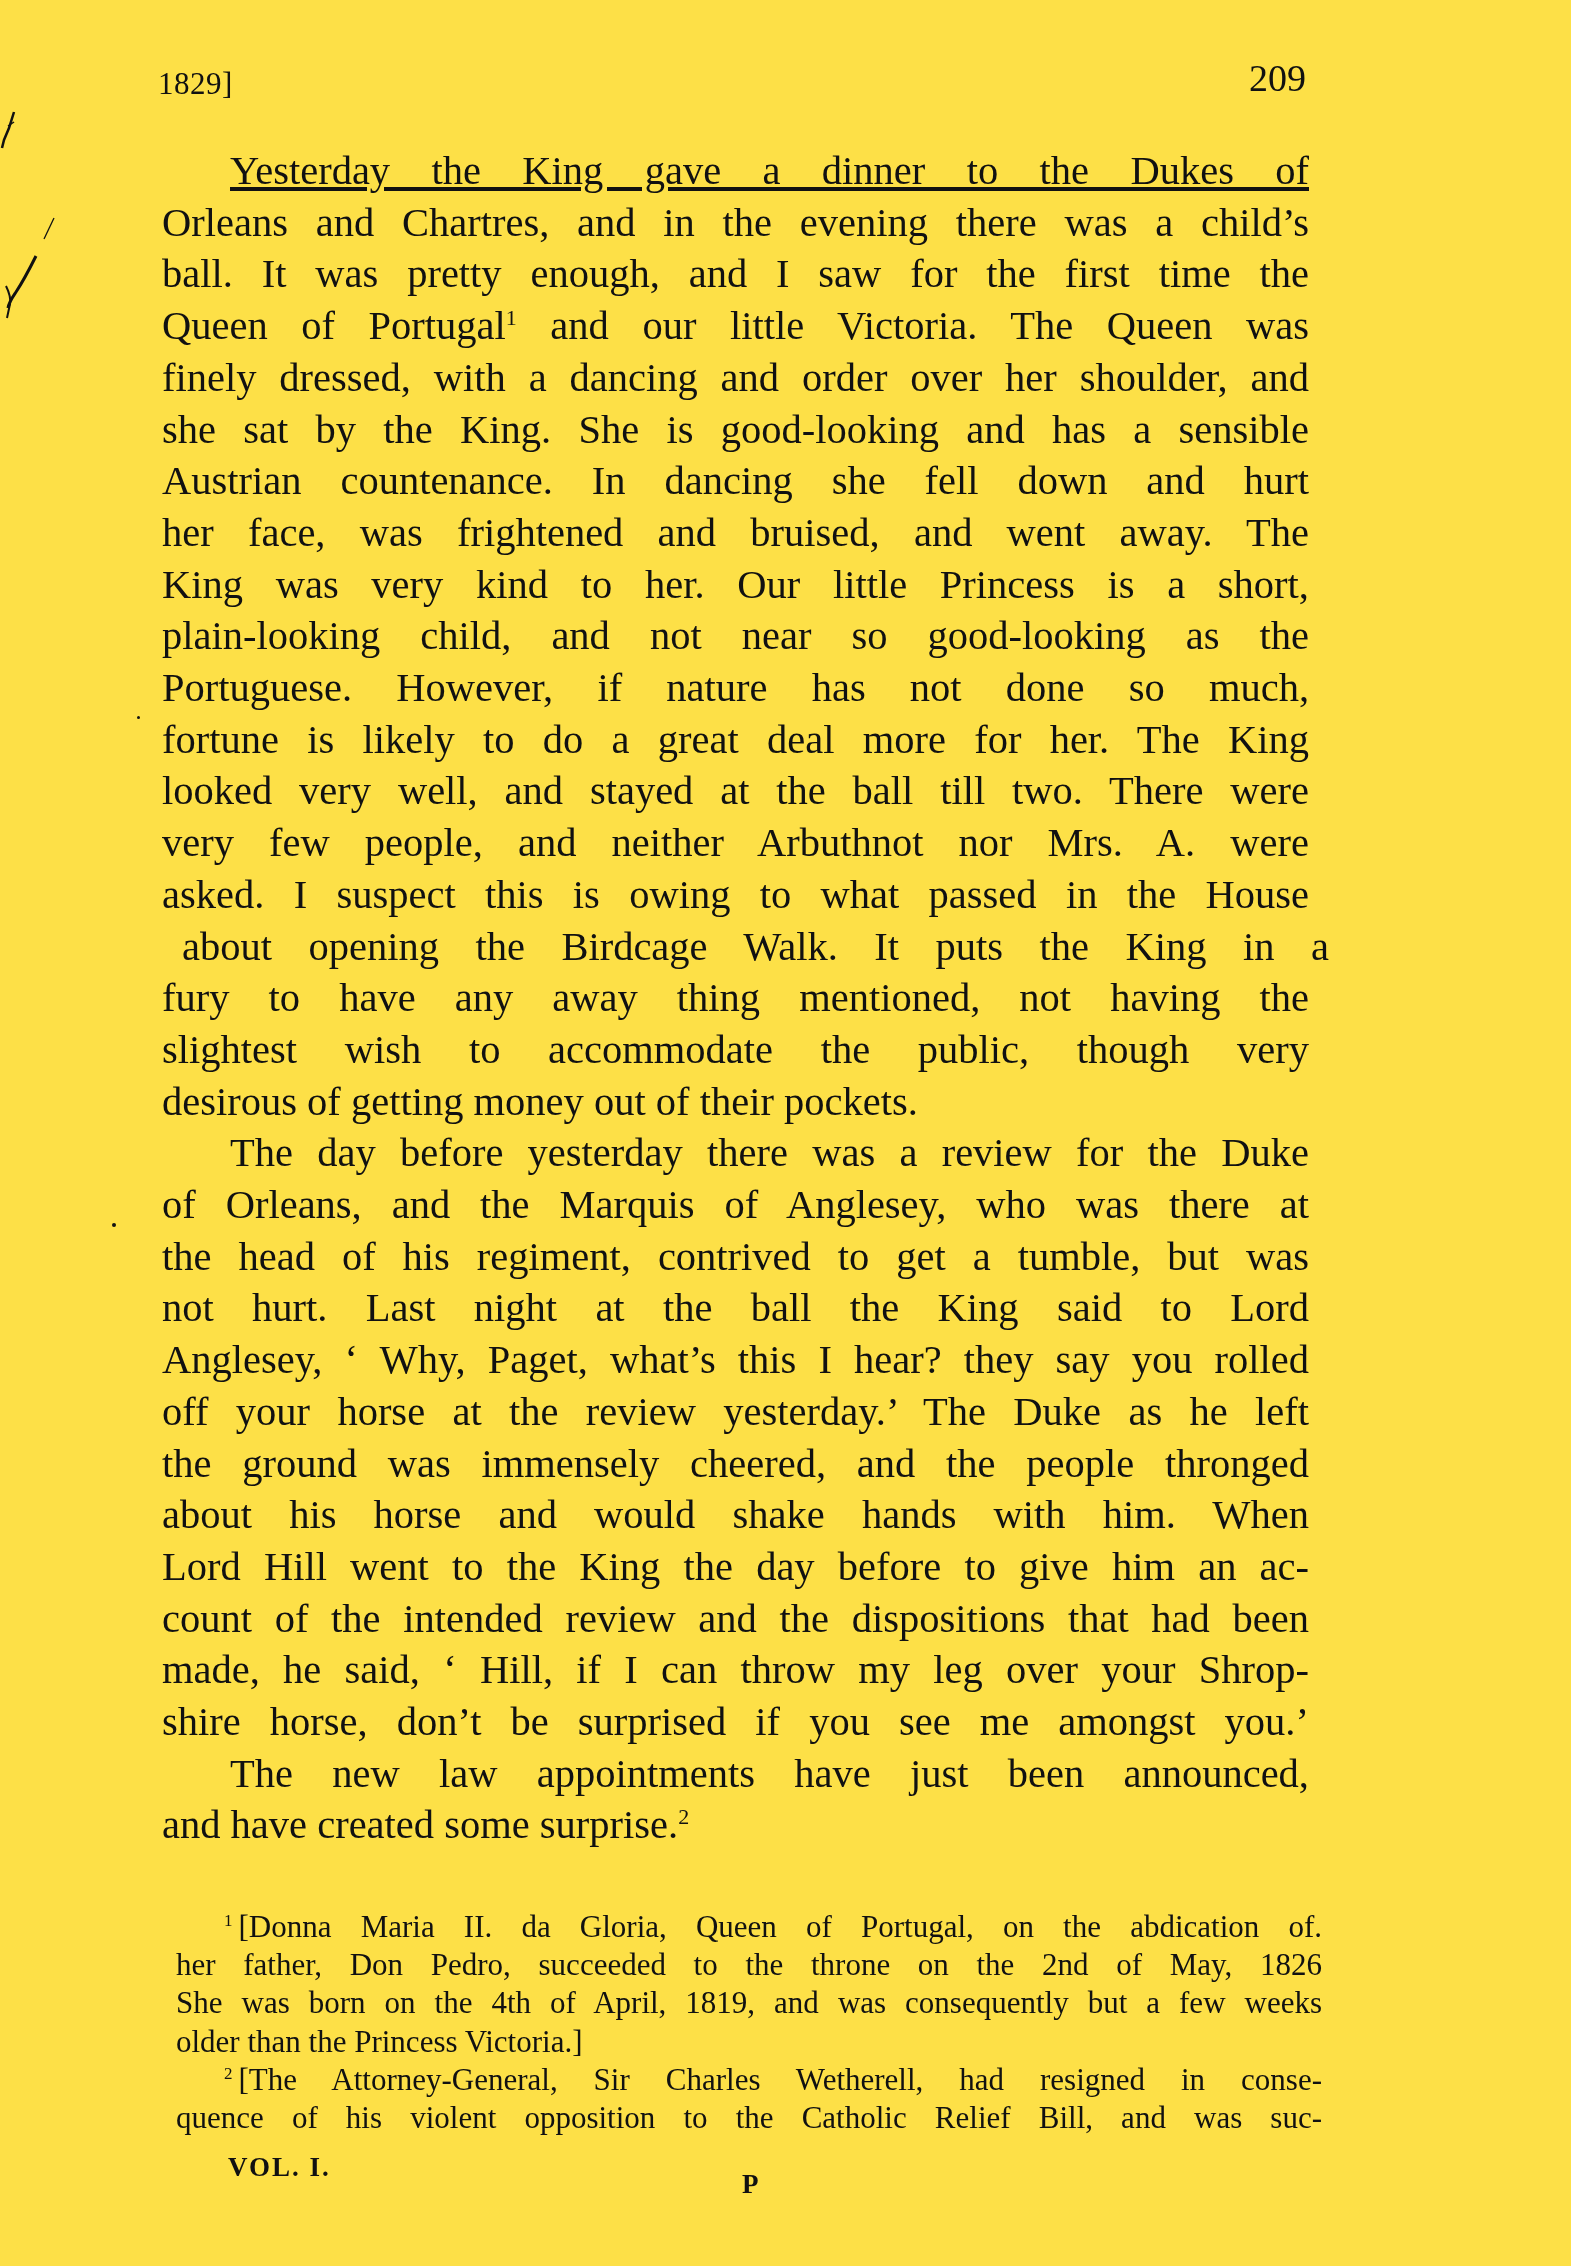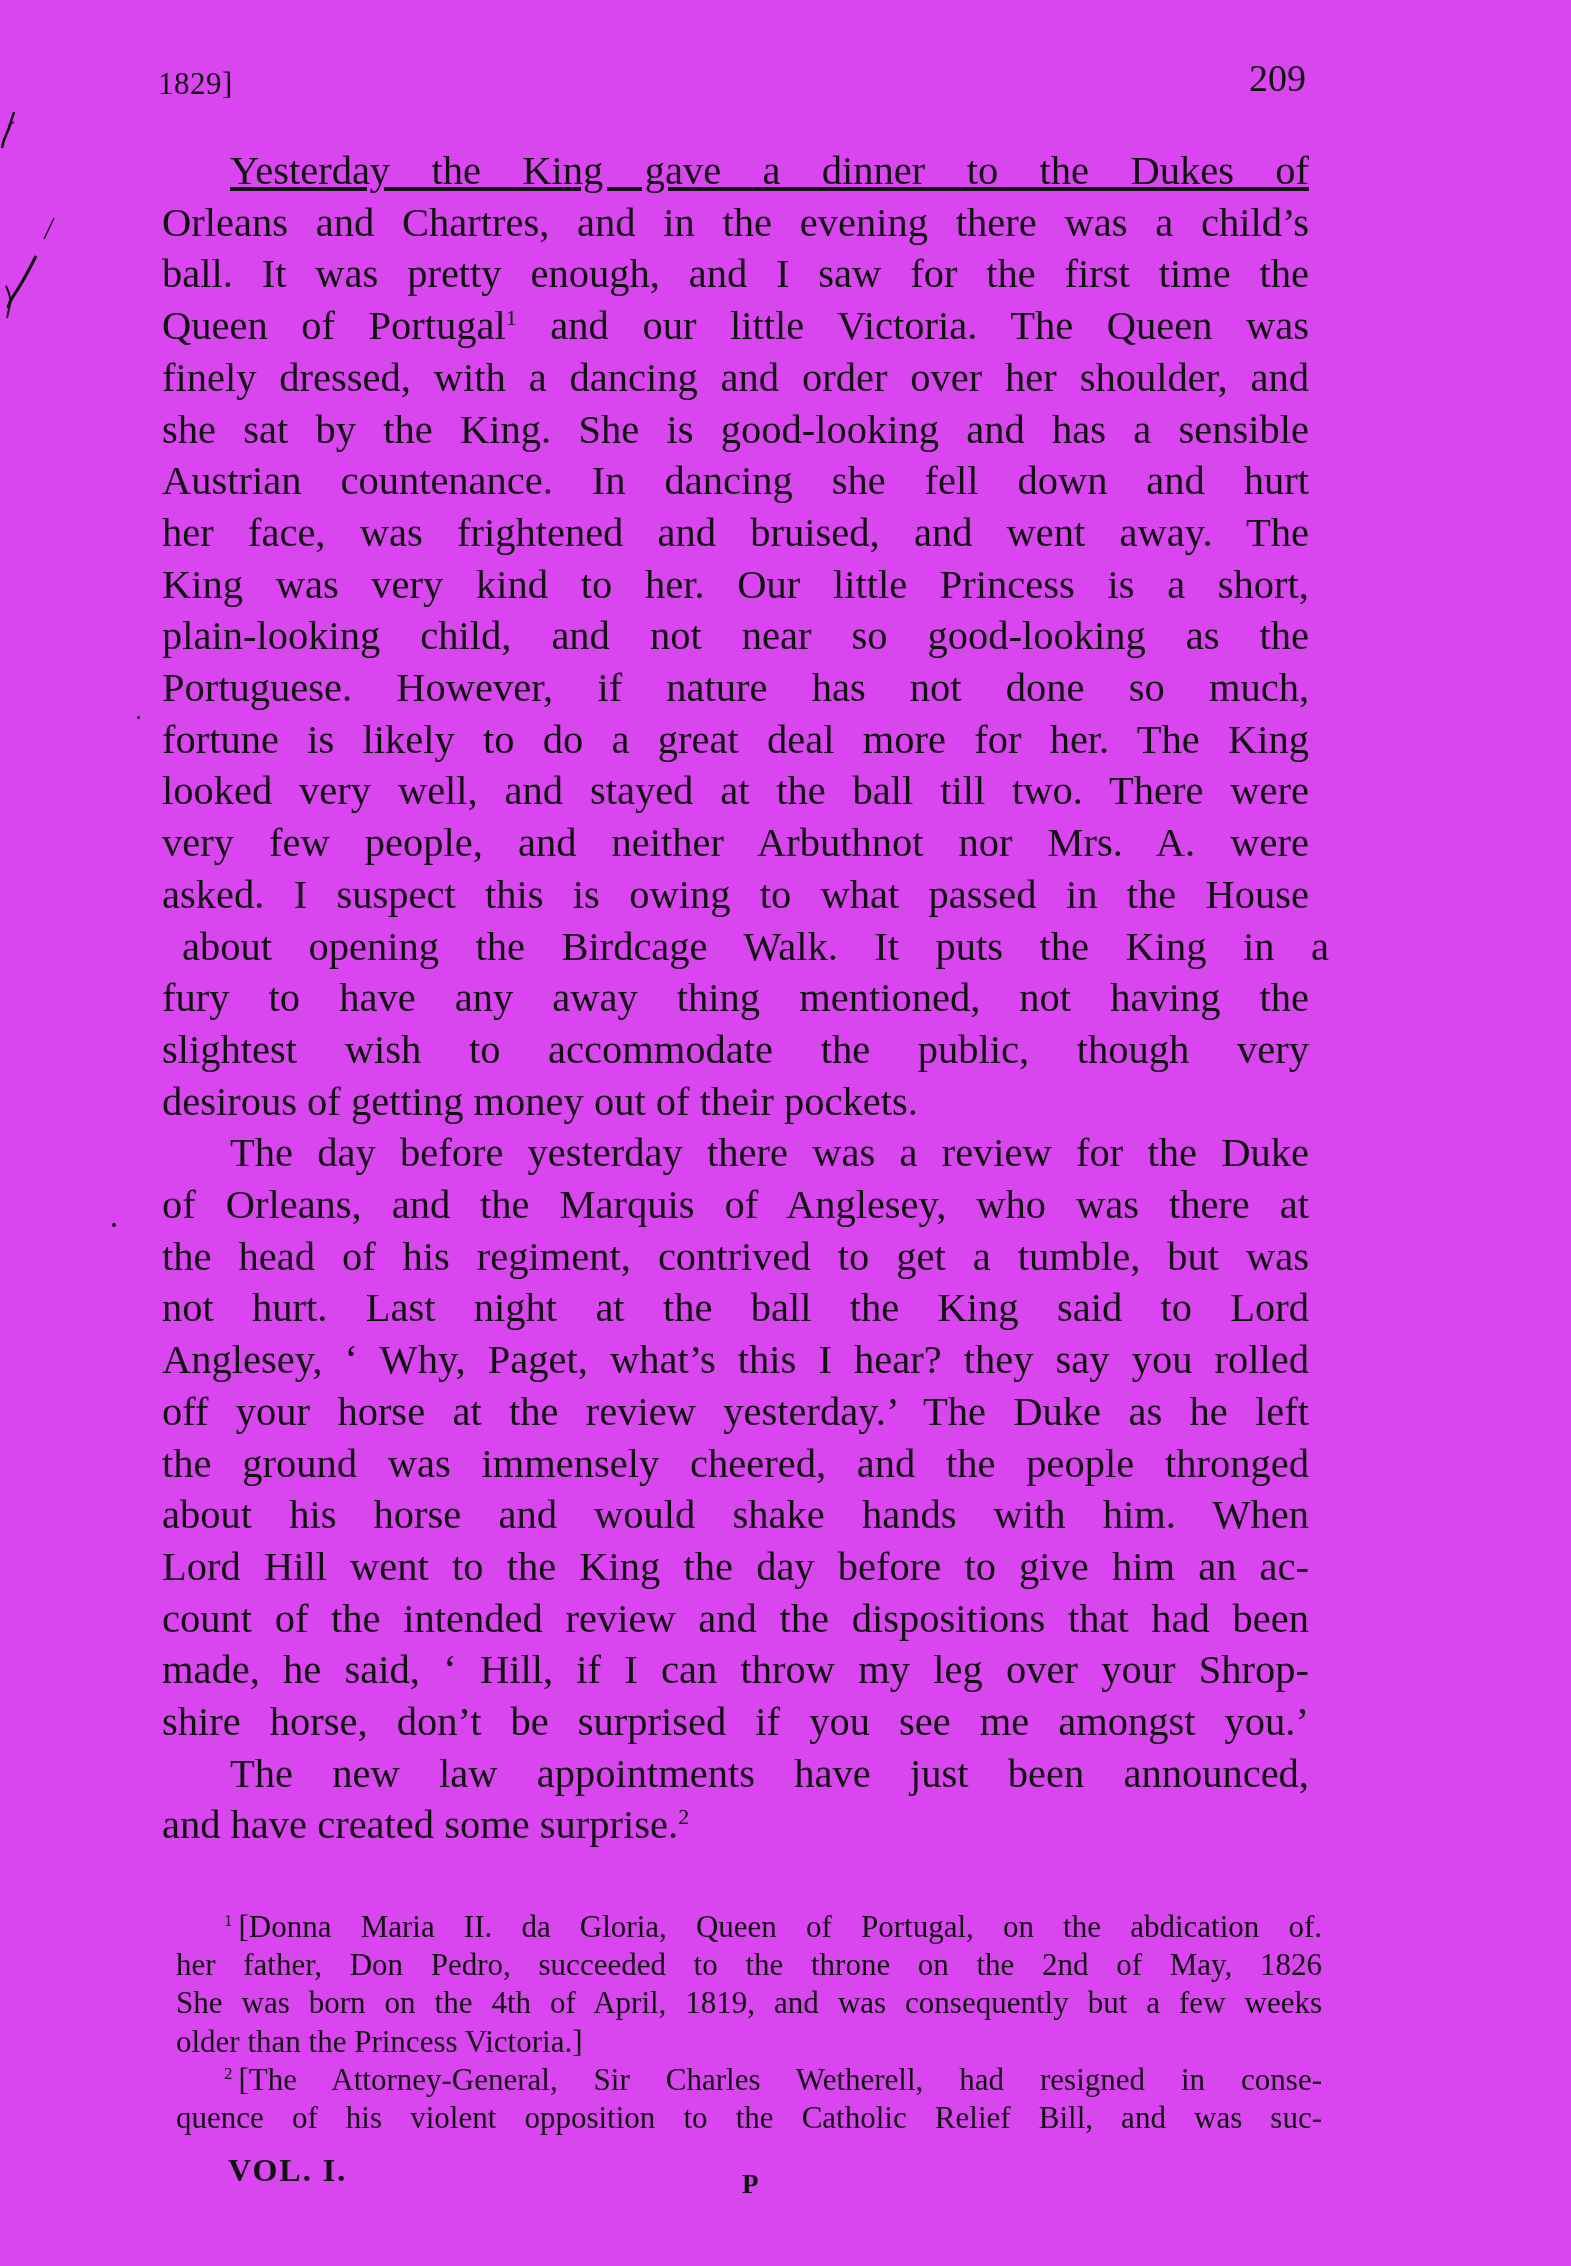--- a/index.html
+++ b/index.html
@@ -1,39 +1,39 @@
 <!DOCTYPE html>
 <html><head>
 <meta charset="utf-8">
 <style>
   html, body { margin:0; padding:0; background:#ffffff; }
   body { width:1571px; height:2266px; position:relative; overflow:hidden;
          font-family:"Liberation Serif","DejaVu Serif",serif; color:#111111; }
-  .page { position:absolute; left:0; top:0; width:1571px; height:2266px; background:#d946ef; }
+  .page { position:absolute; left:0; top:0; width:1571px; height:2266px; background:#fde047; }
 
   .running-head { position:absolute; top:58px; left:158px; width:1150px; height:44px; }
   .rh-year { position:absolute; left:0; top:8px; font-size:31px; letter-spacing:0.5px; }
   .rh-title { position:absolute; left:195px; top:4px; font-size:31px; letter-spacing:2.2px; word-spacing:8px; }
   .rh-page { position:absolute; right:2px; top:-2px; font-size:38px; }
 
   .body-text { position:absolute; left:162px; top:0; width:1147px; }
   .line { position:absolute; left:0; width:1147px; height:52px; font-size:40.5px; line-height:52px;
           white-space:nowrap; text-align:justify; text-align-last:justify; }
   .line.last { text-align-last:left; }
   .line.indent { left:68px; width:1079px; }
   sup.fn { font-size:22px; vertical-align:14px; line-height:0; }
 
   .footnotes { position:absolute; left:176px; top:0; width:1146px; }
   .fline { position:absolute; left:0; width:1146px; height:38px; font-size:31px; line-height:38px;
            white-space:nowrap; text-align:justify; text-align-last:justify; }
   .fline.last { text-align-last:left; }
   .fline.indent { left:48px; width:1098px; }
   .fline sup { font-size:17px; vertical-align:11px; line-height:0; margin-right:6px; }
 
-  .vol { position:absolute; left:228px; top:2152px; font-size:32px; letter-spacing:2px; font-weight:bold; }
+  .vol { position:absolute; left:228px; top:2152px; font-size:27px; letter-spacing:2px; font-weight:bold; }
   .sig { position:absolute; left:742px; top:2169px; font-size:27px; font-weight:bold; }
 
   .mark { position:absolute; background:#111; }
 </style>
 </head>
 <body>
 
 <div class="page">
 
   <svg style="position:absolute;left:0;top:110px" width="20" height="40">

